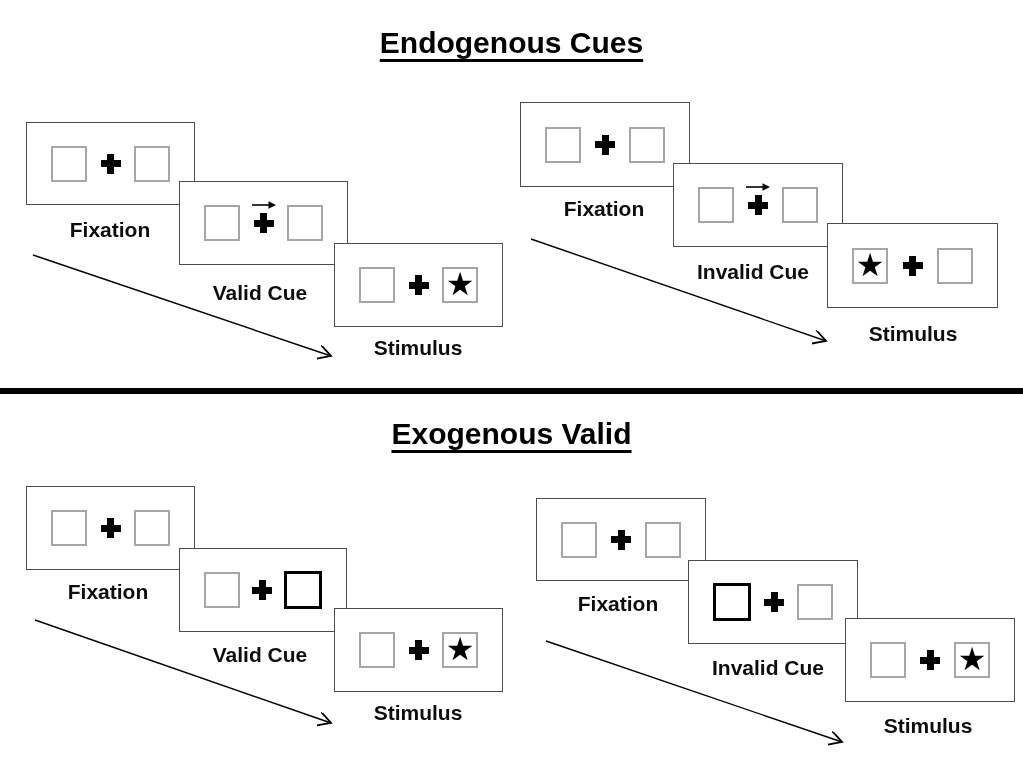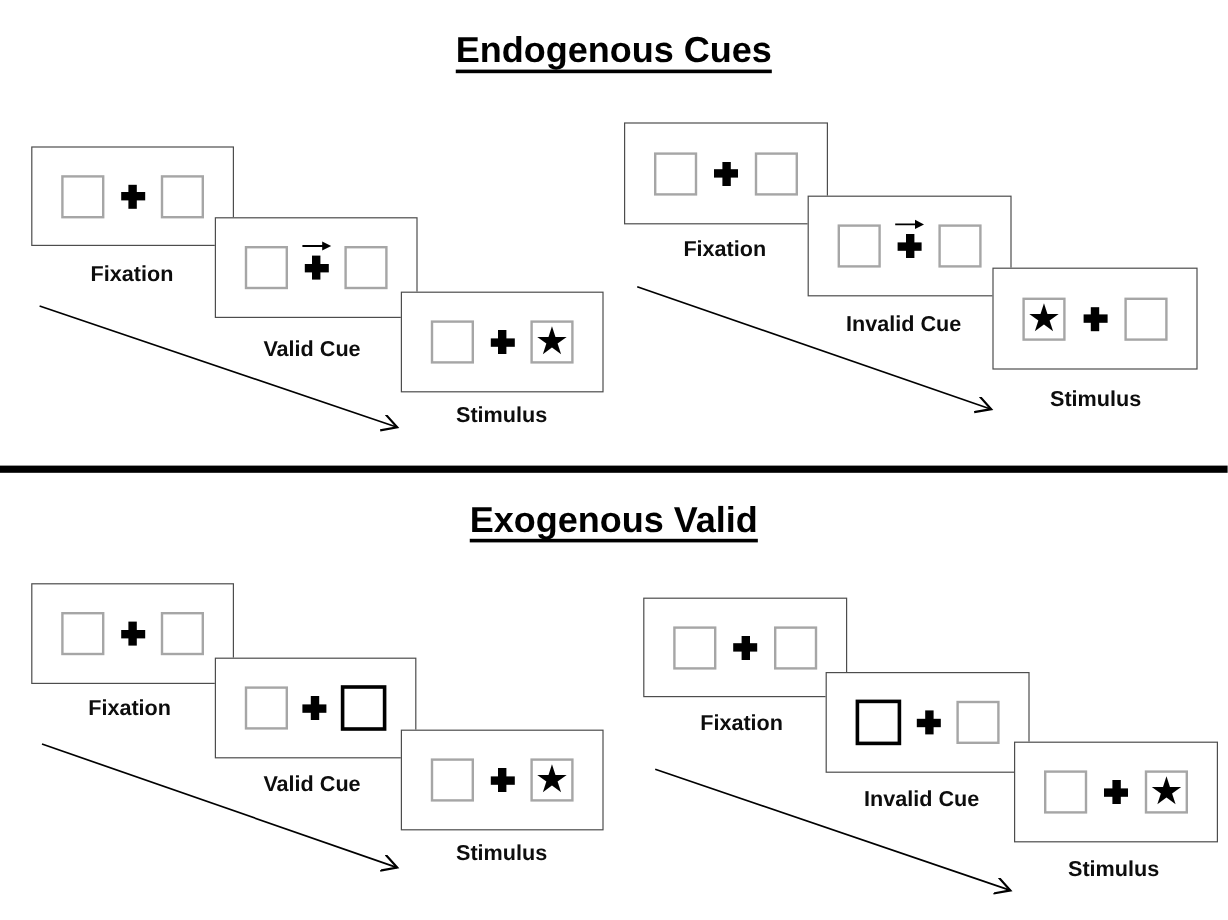--- a/index.html
+++ b/index.html
@@ -58,21 +58,21 @@
     bottom: calc(100% + 3px);
     width: 26px; height: 10px;
   }
   .star {
     font-family: "DejaVu Sans", sans-serif;
     font-size: 32px; line-height: 1; color: #000;
     transform: translateY(-1px);
   }
   .plabel {
     position: absolute; transform: translateX(-50%);
-    font-size: 18px; font-weight: bold; color: #0d0d0d;
+    font-size: 21px; font-weight: bold; color: #0d0d0d;
     white-space: nowrap; z-index: 5;
   }
   .tarrow { position: absolute; z-index: 0; }
   .z1 { z-index: 1; } .z2 { z-index: 2; } .z3 { z-index: 3; }
 </style>
 </head>
 <body>
 
 <div class="stage">
 

